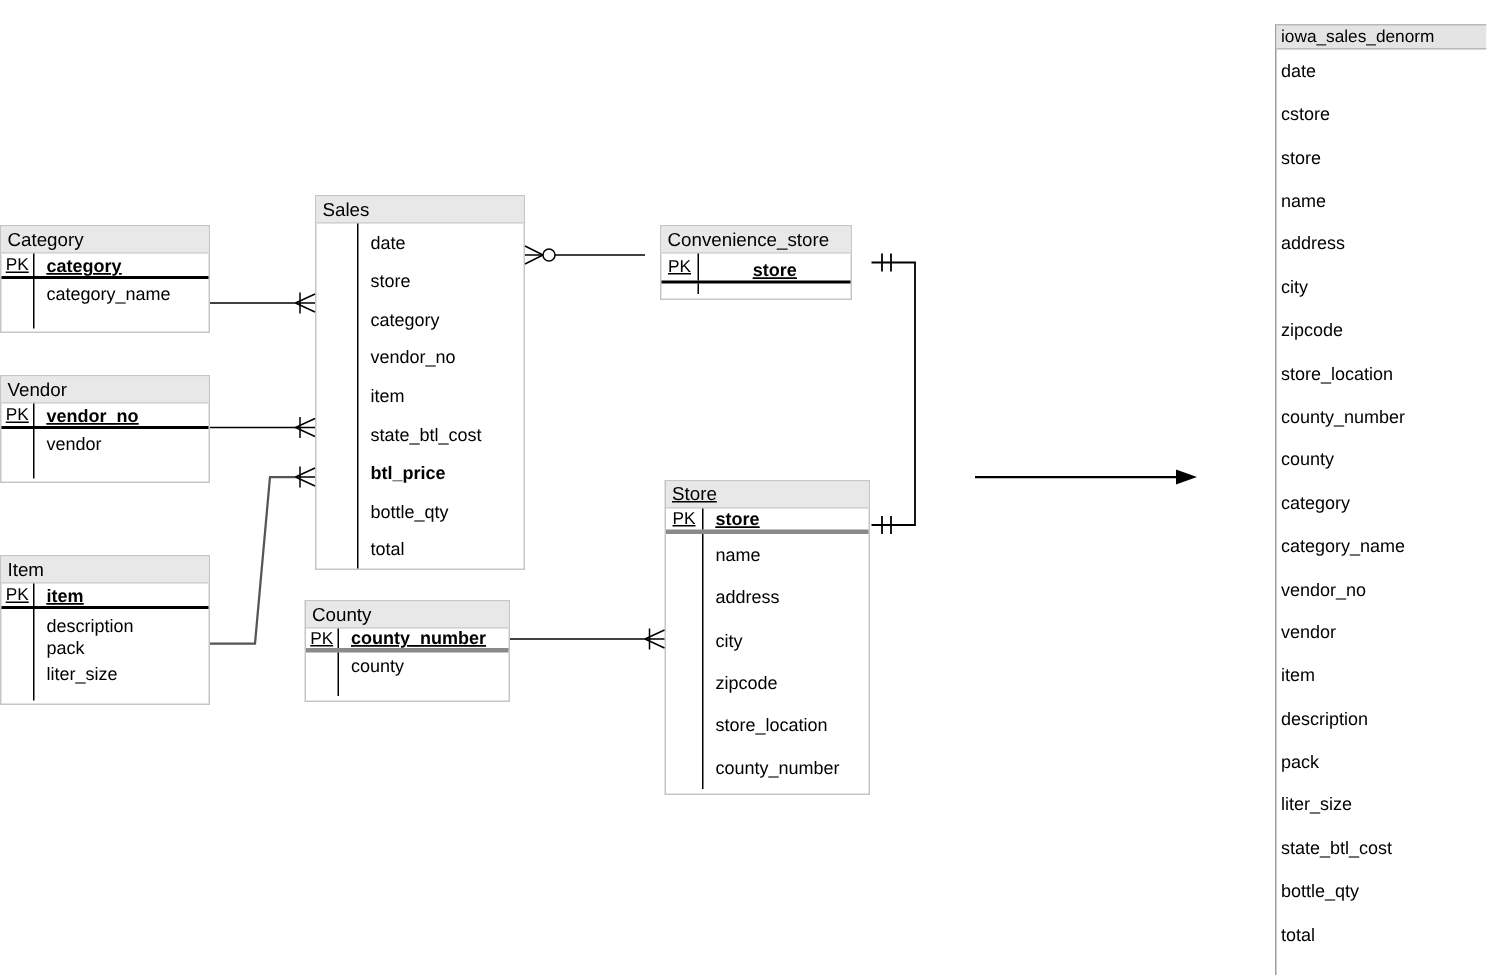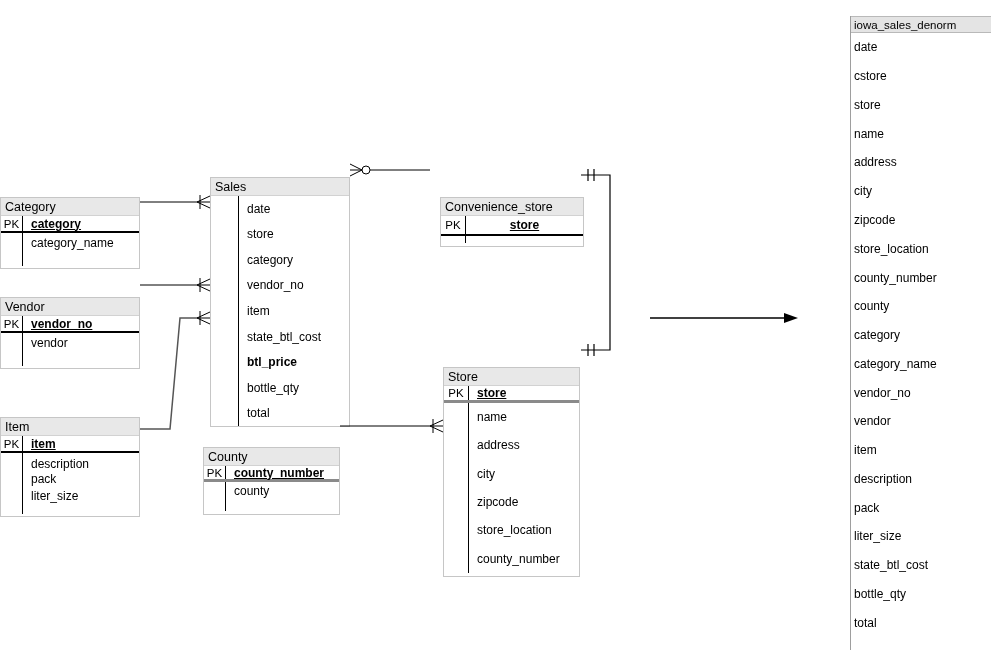--- a/index.html
+++ b/index.html
@@ -5,27 +5,27 @@
   * { margin:0; padding:0; box-sizing:border-box; }
   html,body { background:#fff; }
   .canvas {
     position:relative; width:991px; height:650px; background:#fff;
     font-family:"Liberation Sans", sans-serif; color:#000; overflow:hidden;
   }
   svg.wires { position:absolute; left:0; top:0; width:991px; height:650px;
     pointer-events:none; z-index:5; }
 
   
-  .tbl { position:absolute; background:#fff; border:1px solid #c6c6c6; z-index:2;margin-top:47px; }
+  .tbl { position:absolute; background:#fff; border:1px solid #c6c6c6; z-index:2; }
   .tbl .hdr {
     background:#e8e8e8; height:18px; line-height:18px; padding-left:4px;
     font-size:12.5px; border-bottom:1px solid #d2d2d2; white-space:nowrap;
     overflow:hidden;
   }
-  .pkrow { display:flex; align-items:center; border-bottom:2px solid #000; }
+  .pkrow { display:flex; align-items:flex-end; border-bottom:2px solid #000;text-decoration:underline; }
   .pkrow.graysep { border-bottom:3px solid #8a8a8a; }
   .pkcell { width:22px; flex:0 0 22px; text-align:center; font-size:11.5px;
     border-right:1px solid #000; align-self:stretch; display:flex;
     align-items:center; justify-content:center; }
   .pkcell.w25 { width:25px; flex:0 0 25px; }
   .pkname { font-weight:bold; text-decoration:underline; font-size:12px;
     padding-left:8px; white-space:nowrap; }
   .pkname.centered { flex:1; text-align:center; padding-left:0; }
   .bodyrow { display:flex; align-items:stretch; }
   .spacer { width:22px; flex:0 0 22px; border-right:1px solid #000; }
@@ -105,21 +105,21 @@
         <div class="frow" style="height:25.6px;">vendor_no</div>
         <div class="frow" style="height:25.6px;">item</div>
         <div class="frow" style="height:25.6px;">state_btl_cost</div>
         <div class="frow" style="height:25.6px;font-weight:bold;">btl_price</div>
         <div class="frow" style="height:25.6px;">bottle_qty</div>
         <div class="frow" style="height:25.6px;">total</div>
       </div>
     </div>
   </div>
 
-  <div class="tbl" style="left:440px;top:150px;width:144px;height:50px;">
+  <div class="tbl" style="left:440px;top:150px;width:128px;height:50px;">
     <div class="hdr">Convenience_store</div>
     <div class="pkrow" style="height:20px;">
       <div class="pkcell w25">PK</div>
       <div class="pkname centered">store</div>
     </div>
     <div class="bodyrow" style="height:7px;">
       <div class="spacer w25"></div>
       <div class="fields"></div>
     </div>
   </div>

